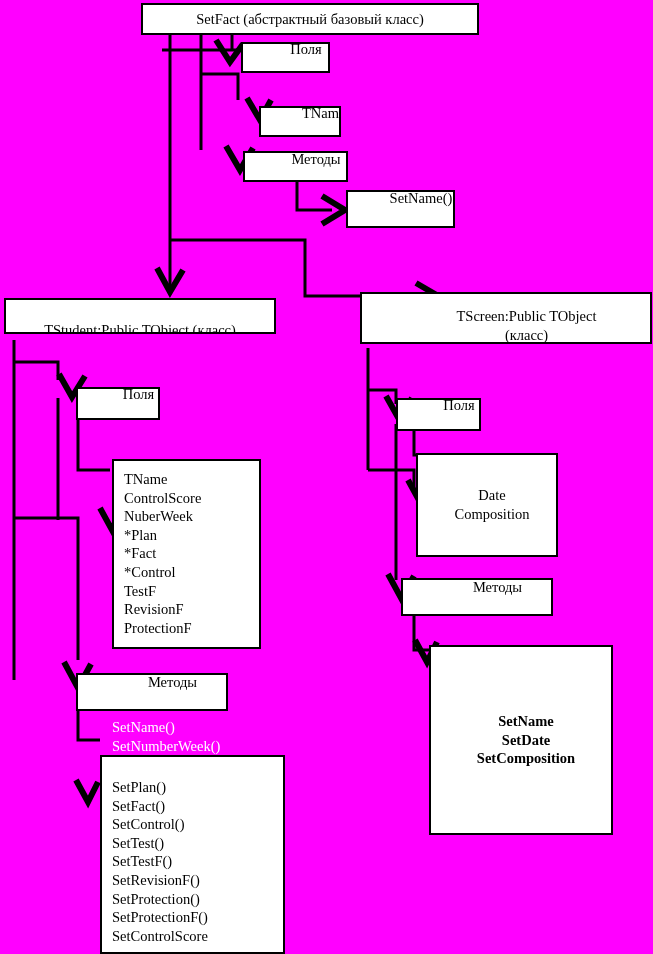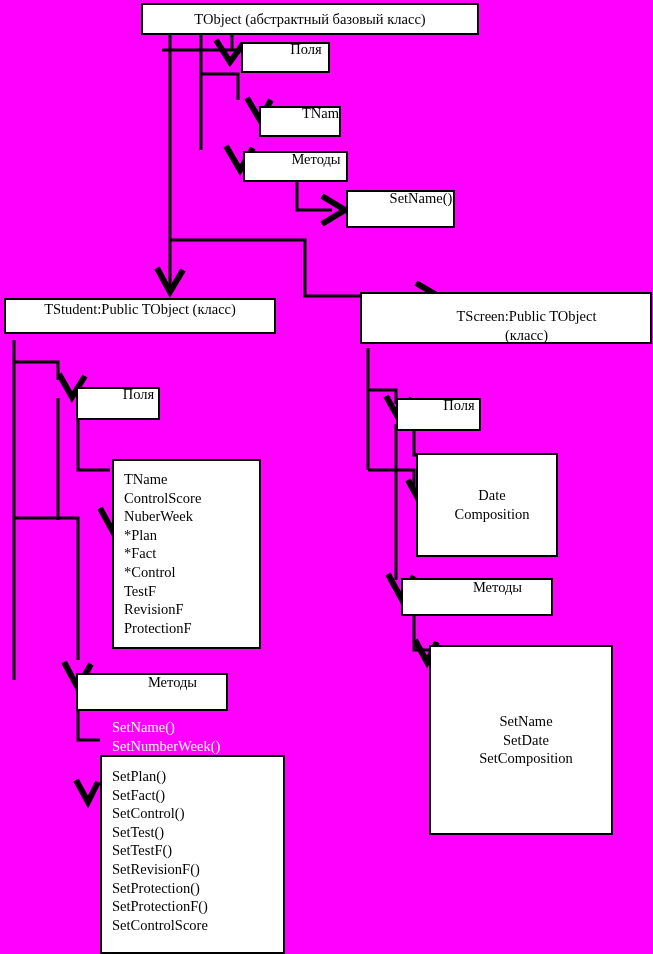--- a/index.html
+++ b/index.html
@@ -118,40 +118,40 @@
       <polyline points="76,780 88,802 98,782"></polyline>
 
       <polyline points="386,396 399,419 412,398"></polyline>
       <polyline points="408,480 420,502 430,482"></polyline>
       <polyline points="388,574 401,598 414,576"></polyline>
       <polyline points="415,640 427,662 437,642"></polyline>
     </g>
   </svg>
 
   <div class="box center" style="left:141px; top:3px; width:338px; height:32px; padding-top:5px;">
-    <span class="txt">TObject (абстрактный базовый класс)</span>
+    <span class="txt">SetFact (абстрактный базовый класс)</span>
   </div>
 
   <div class="box center clip-top" style="left:241px; top:42px; width:89px; height:31px; padding-top:3px;">
     <span class="txt">Поля</span>
   </div>
 
   <div class="box center clip-top" style="left:259px; top:106px; width:82px; height:31px; padding-top:3px;">
     <span class="txt">TName</span>
   </div>
 
   <div class="box center clip-top" style="left:243px; top:151px; width:105px; height:31px; padding-top:4px;">
     <span class="txt">Методы</span>
   </div>
 
   <div class="box center clip-top" style="left:346px; top:190px; width:109px; height:38px; padding-top:4px;">
     <span class="txt">SetName()</span>
   </div>
 
-  <div class="box center" style="left:4px; top:298px; width:272px; height:36px; padding-top:0;">
+  <div class="box center" style="left:4px; top:298px; width:272px; height:36px; padding-top:21px;">
     <span class="txt">TStudent:Public TObject (класс)</span>
   </div>
 
   <div class="box center clip-top" style="left:76px; top:387px; width:84px; height:33px; padding-top:3px;">
     <span class="txt">Поля</span>
   </div>
 
   <div class="box left" style="left:112px; top:459px; width:149px; height:190px; padding-top:9px;">
     <span class="txt">TName
 ControlScore
@@ -164,21 +164,21 @@
 ProtectionF</span>
   </div>
 
   <div class="box center clip-top" style="left:76px; top:673px; width:152px; height:38px; padding-top:5px;">
     <span class="txt">Методы</span>
   </div>
 
   <div class="ghost" style="left:112px; top:718px; width:180px;">SetName()
 SetNumberWeek()</div>
 
-  <div class="box left" style="left:100px; top:755px; width:185px; height:199px; padding-top:10px;">
+  <div class="box left" style="left:100px; top:755px; width:185px; height:199px; padding-top:21px;">
     <span class="txt">SetPlan()
 SetFact()
 SetControl()
 SetTest()
 SetTestF()
 SetRevisionF()
 SetProtection()
 SetProtectionF()
 SetControlScore</span>
   </div>
@@ -194,19 +194,19 @@
 
   <div class="box left vmid" style="left:416px; top:453px; width:142px; height:104px;">
     <span class="txt">Date
 Composition</span>
   </div>
 
   <div class="box center clip-top" style="left:401px; top:578px; width:152px; height:38px; padding-top:5px;">
     <span class="txt">Методы</span>
   </div>
 
-  <div class="box left vmid" style="left:429px; top:645px; width:184px; height:190px;">
+  <div class="box left vmid" style="left:429px; top:645px; width:184px; height:190px;font-weight:bold;">
     <span class="txt">SetName
 SetDate
 SetComposition</span>
   </div>
 
 </div>
 
 </body></html>

